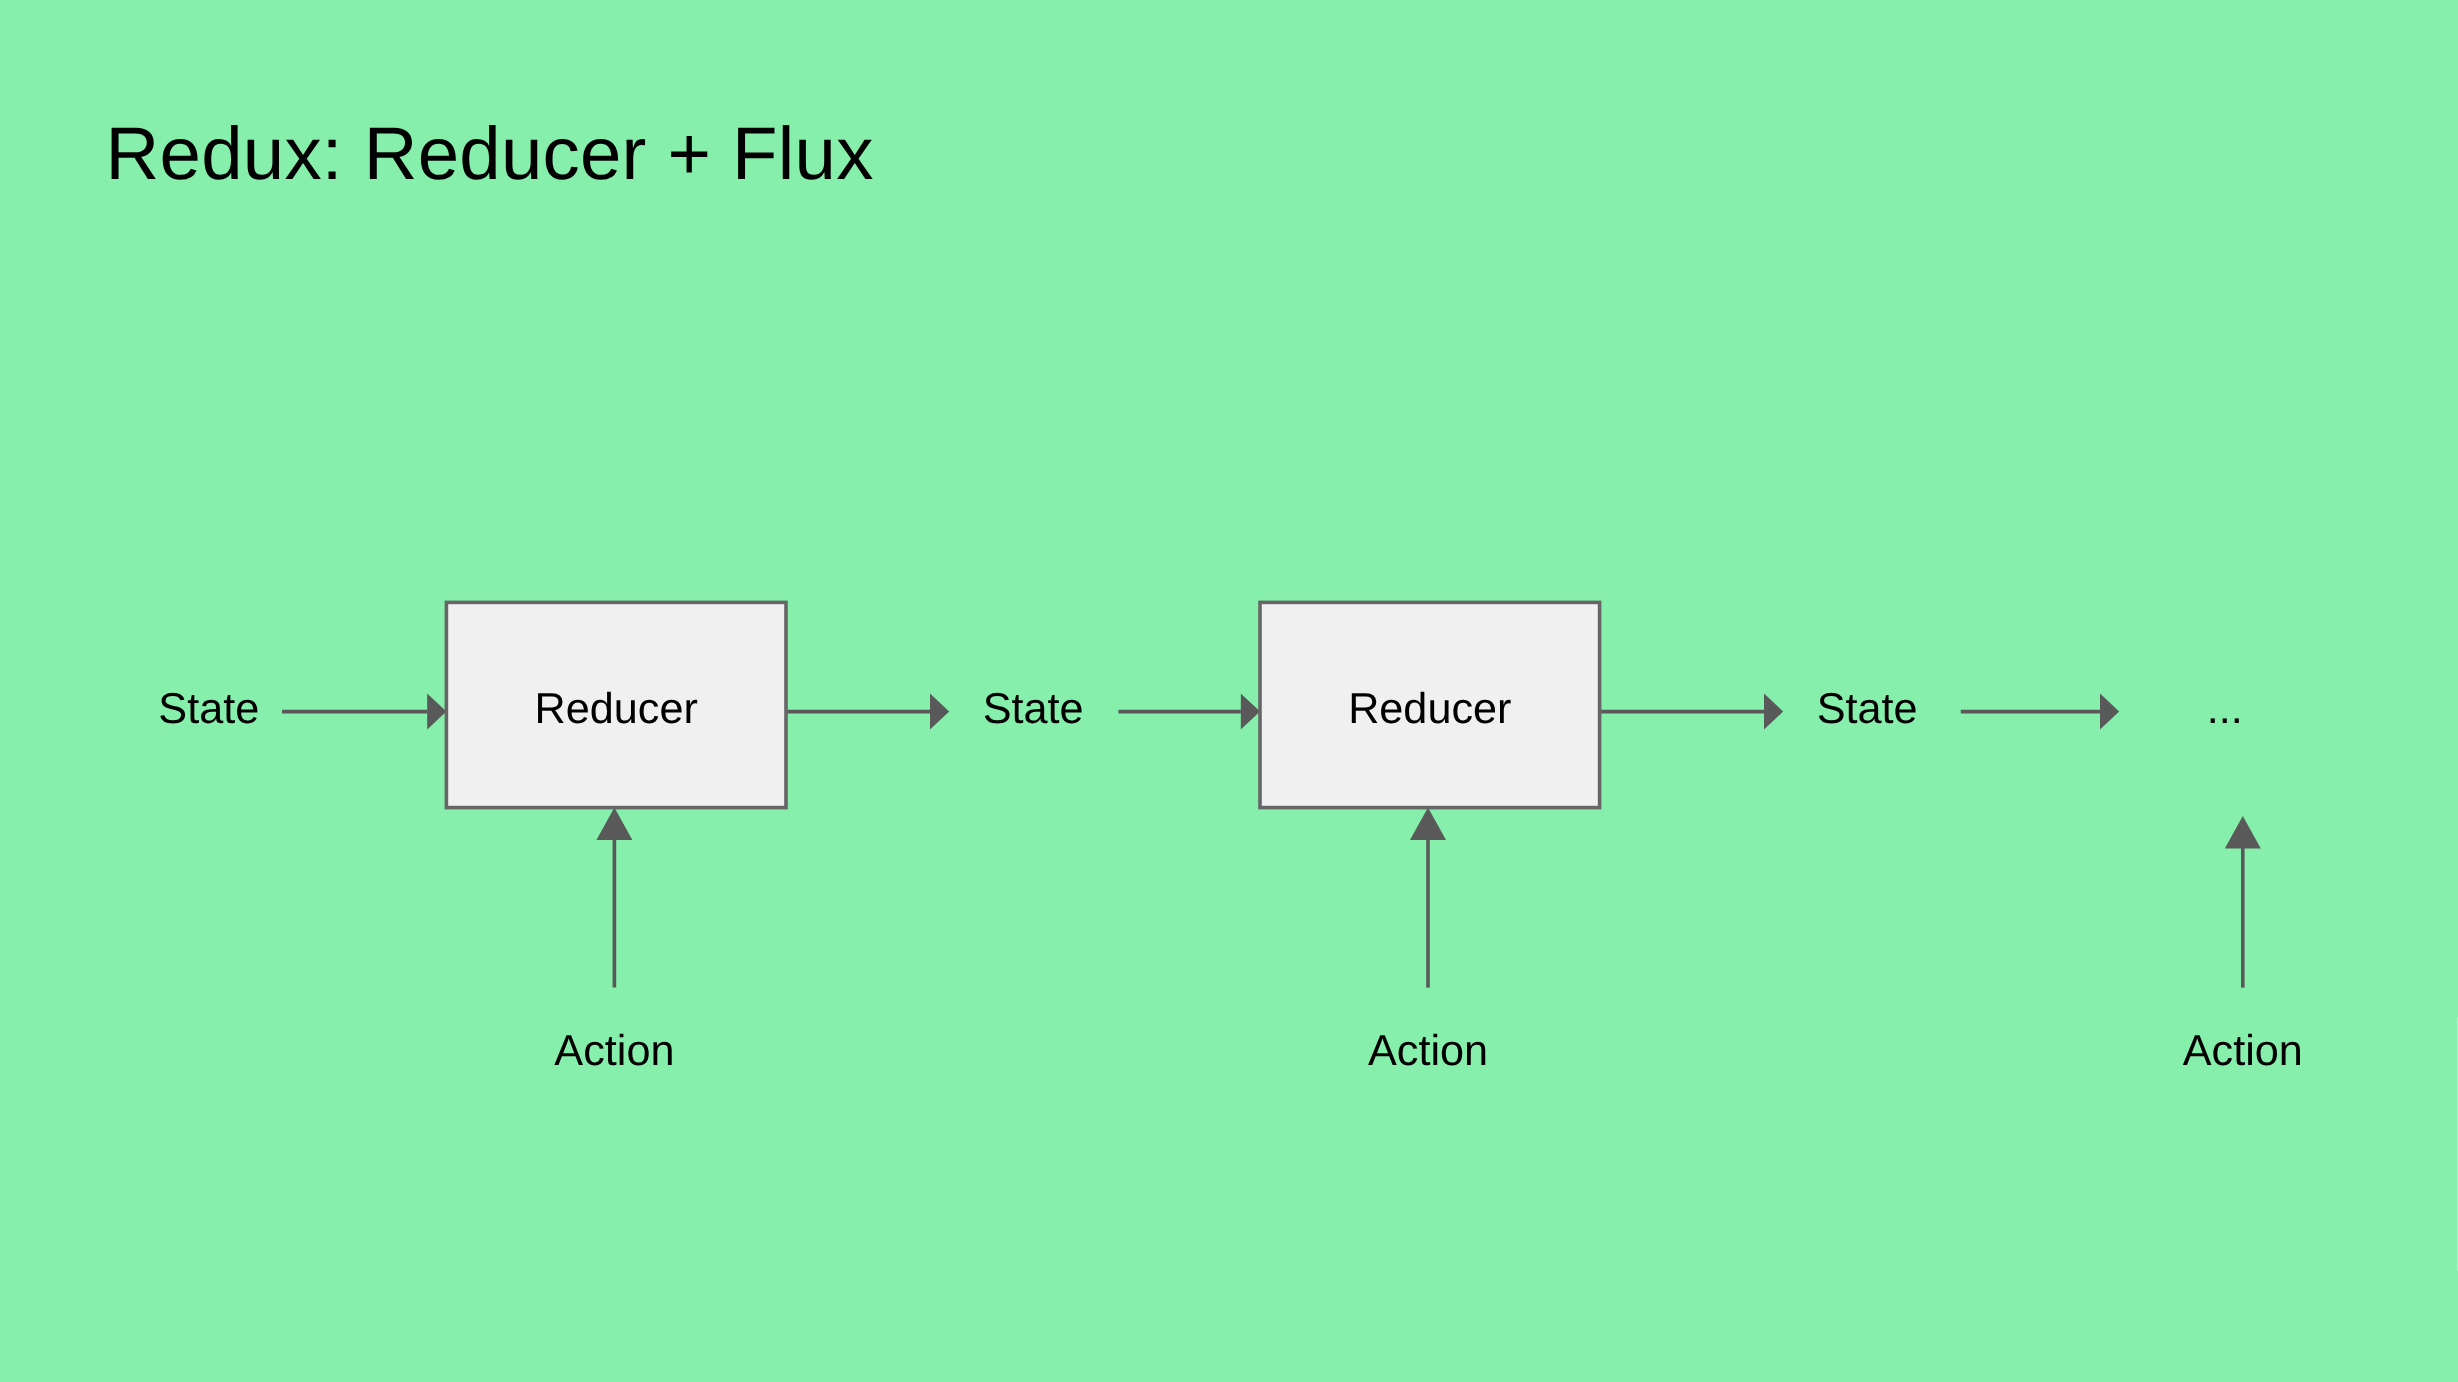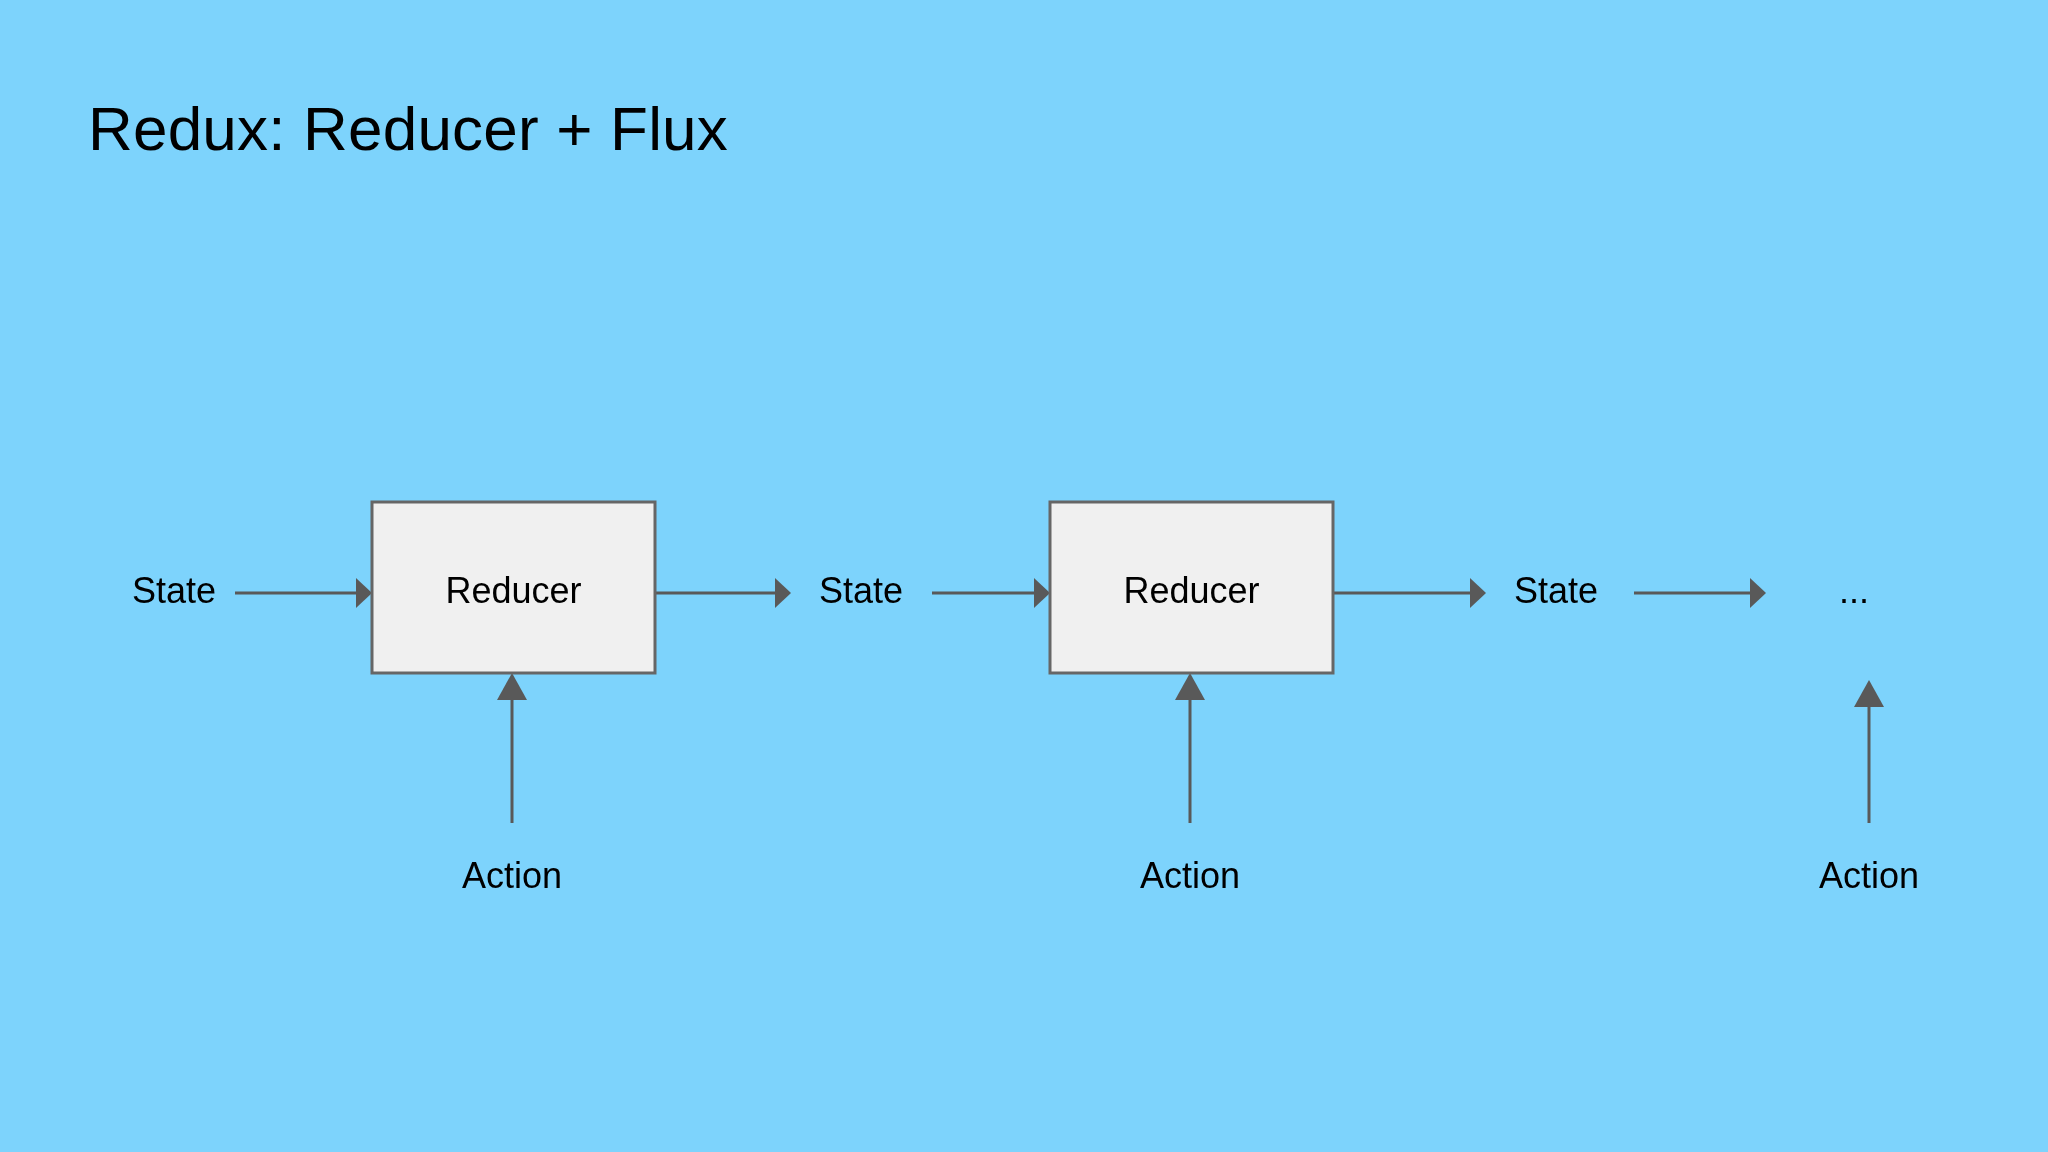--- a/index.html
+++ b/index.html
@@ -10,21 +10,21 @@
   body {
     width: 2048px;
     height: 1152px;
     overflow: hidden;
     font-family: "Liberation Sans", sans-serif;
     position: relative;
   }
   #slide {
     position: absolute;
     inset: 0;
-    background: #7dd3fc;
+    background: #86efac;
   }
   #slide-title {
     position: absolute;
     left: 88px;
     top: 96px;
     font-size: 62px;
     line-height: 1.05;
     color: #000000;
     font-weight: 400;
     letter-spacing: 0.2px;

